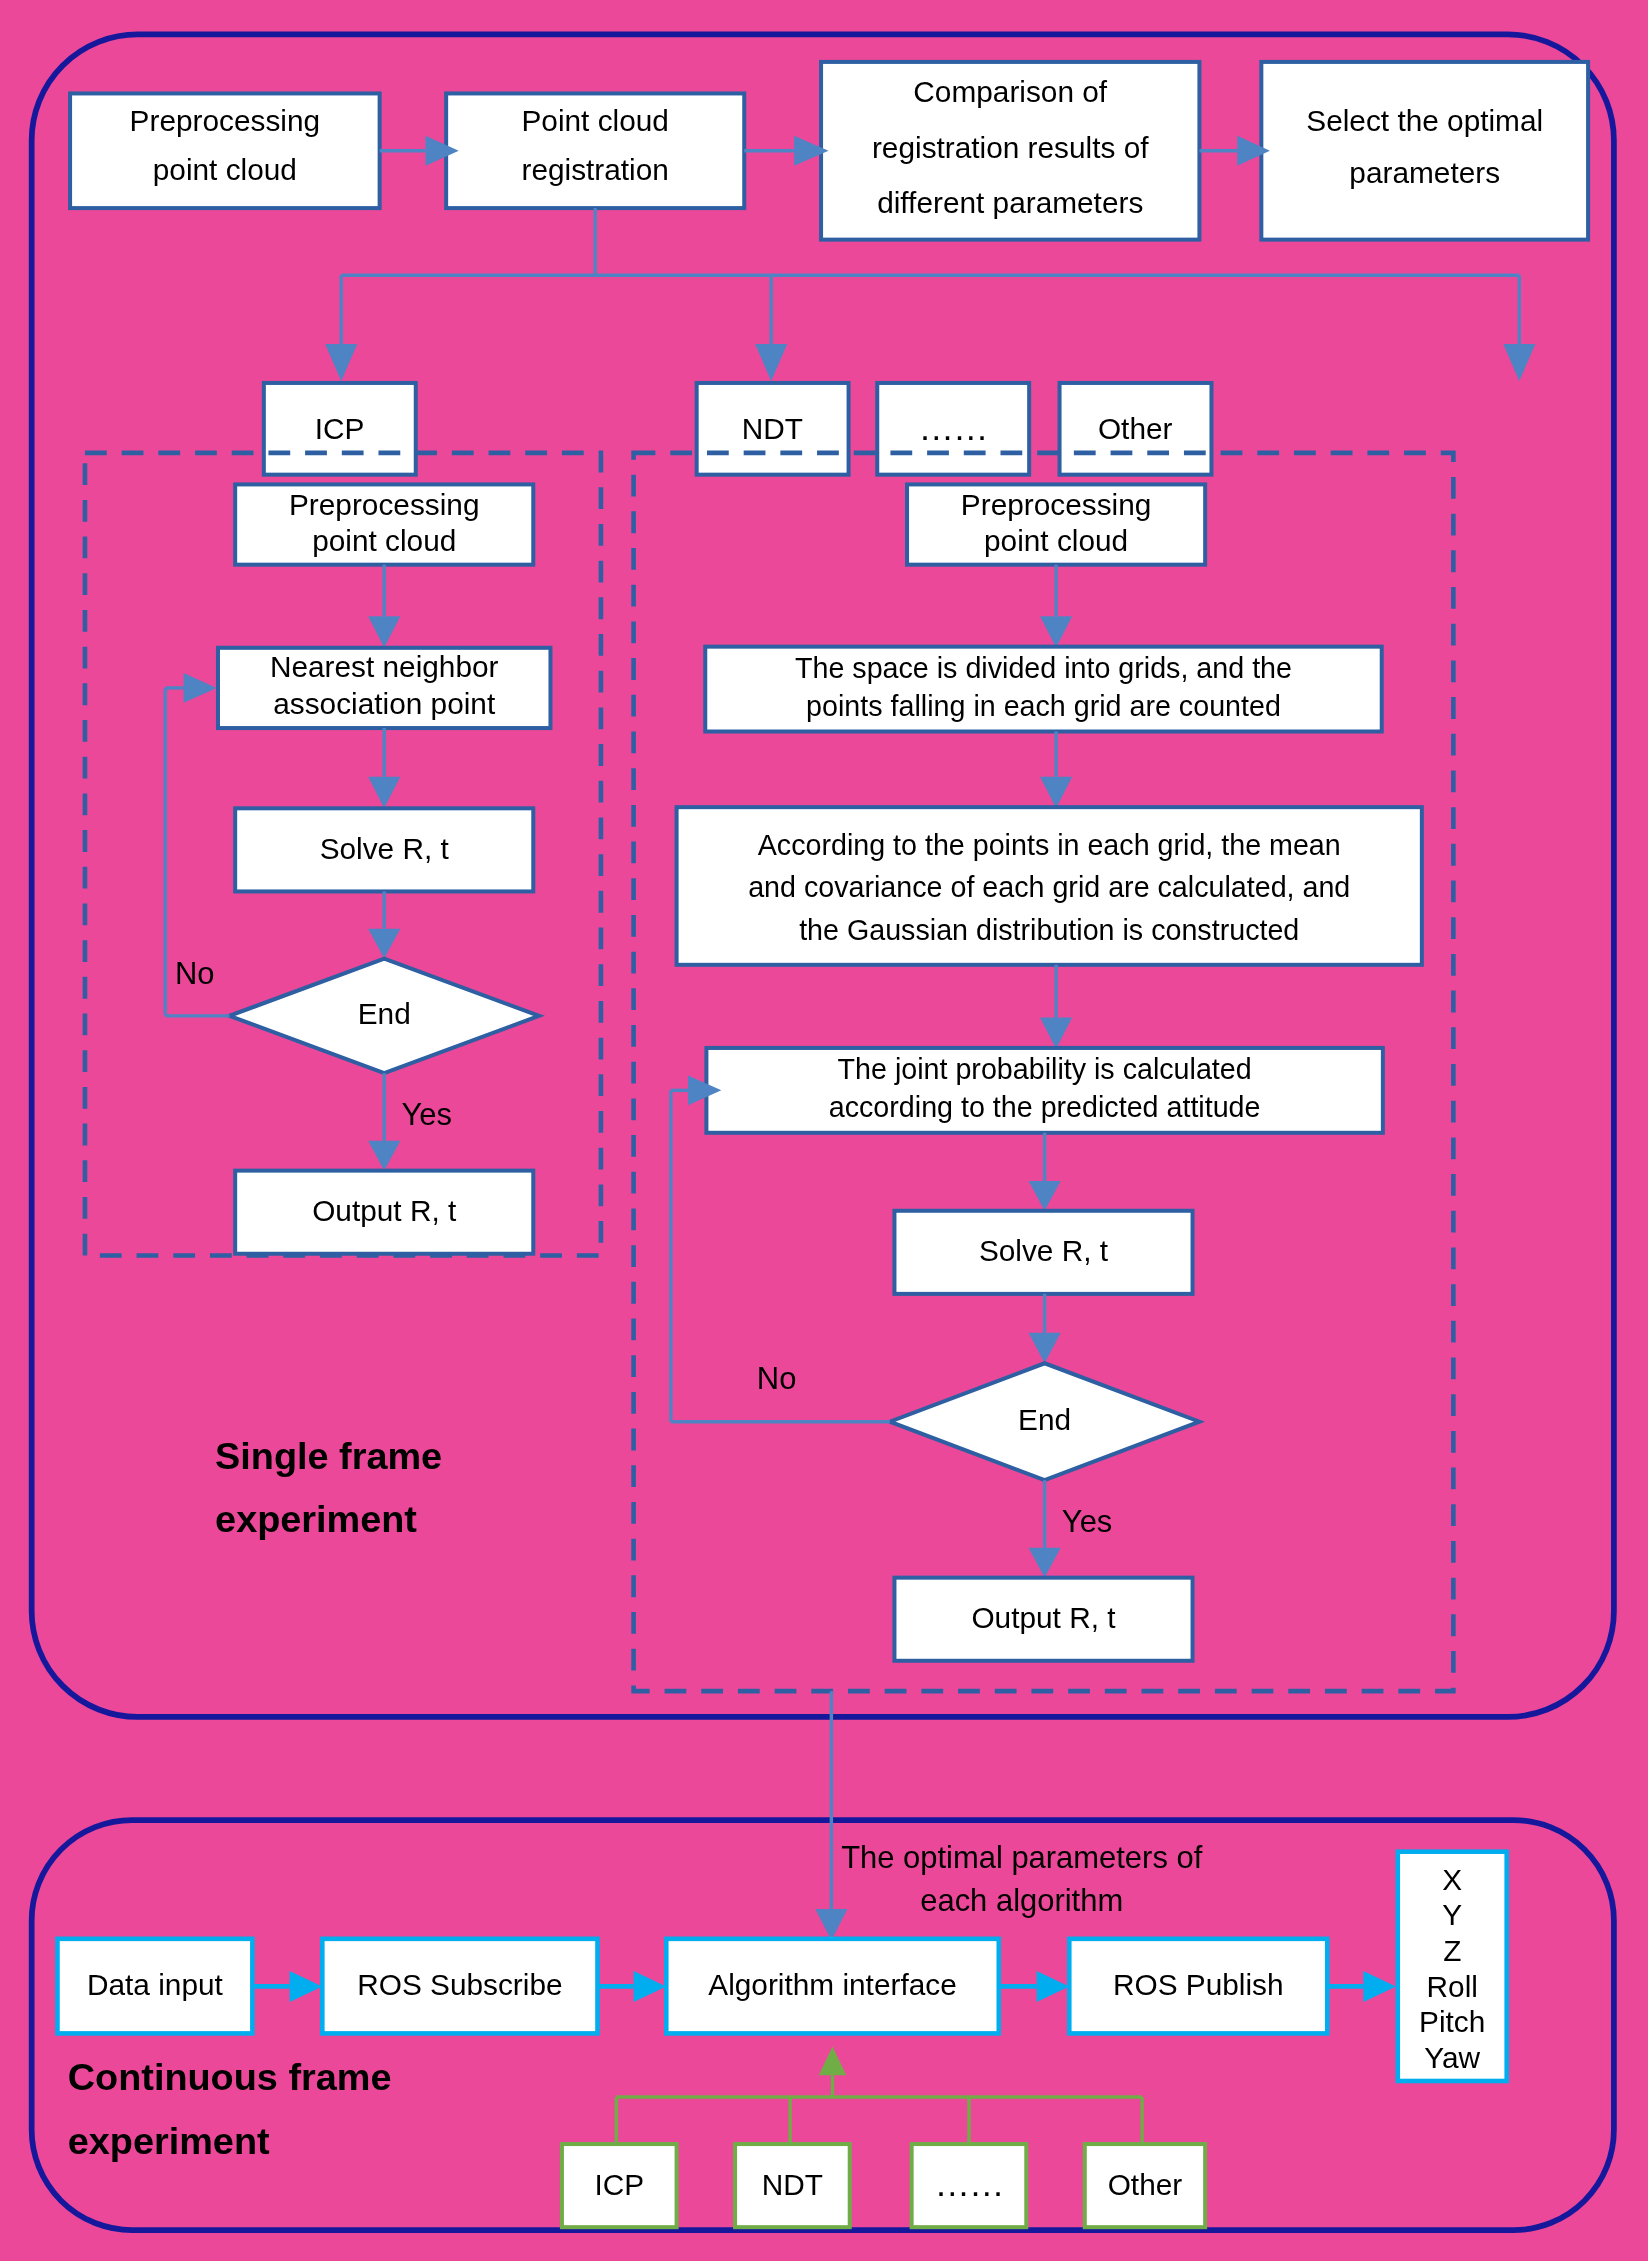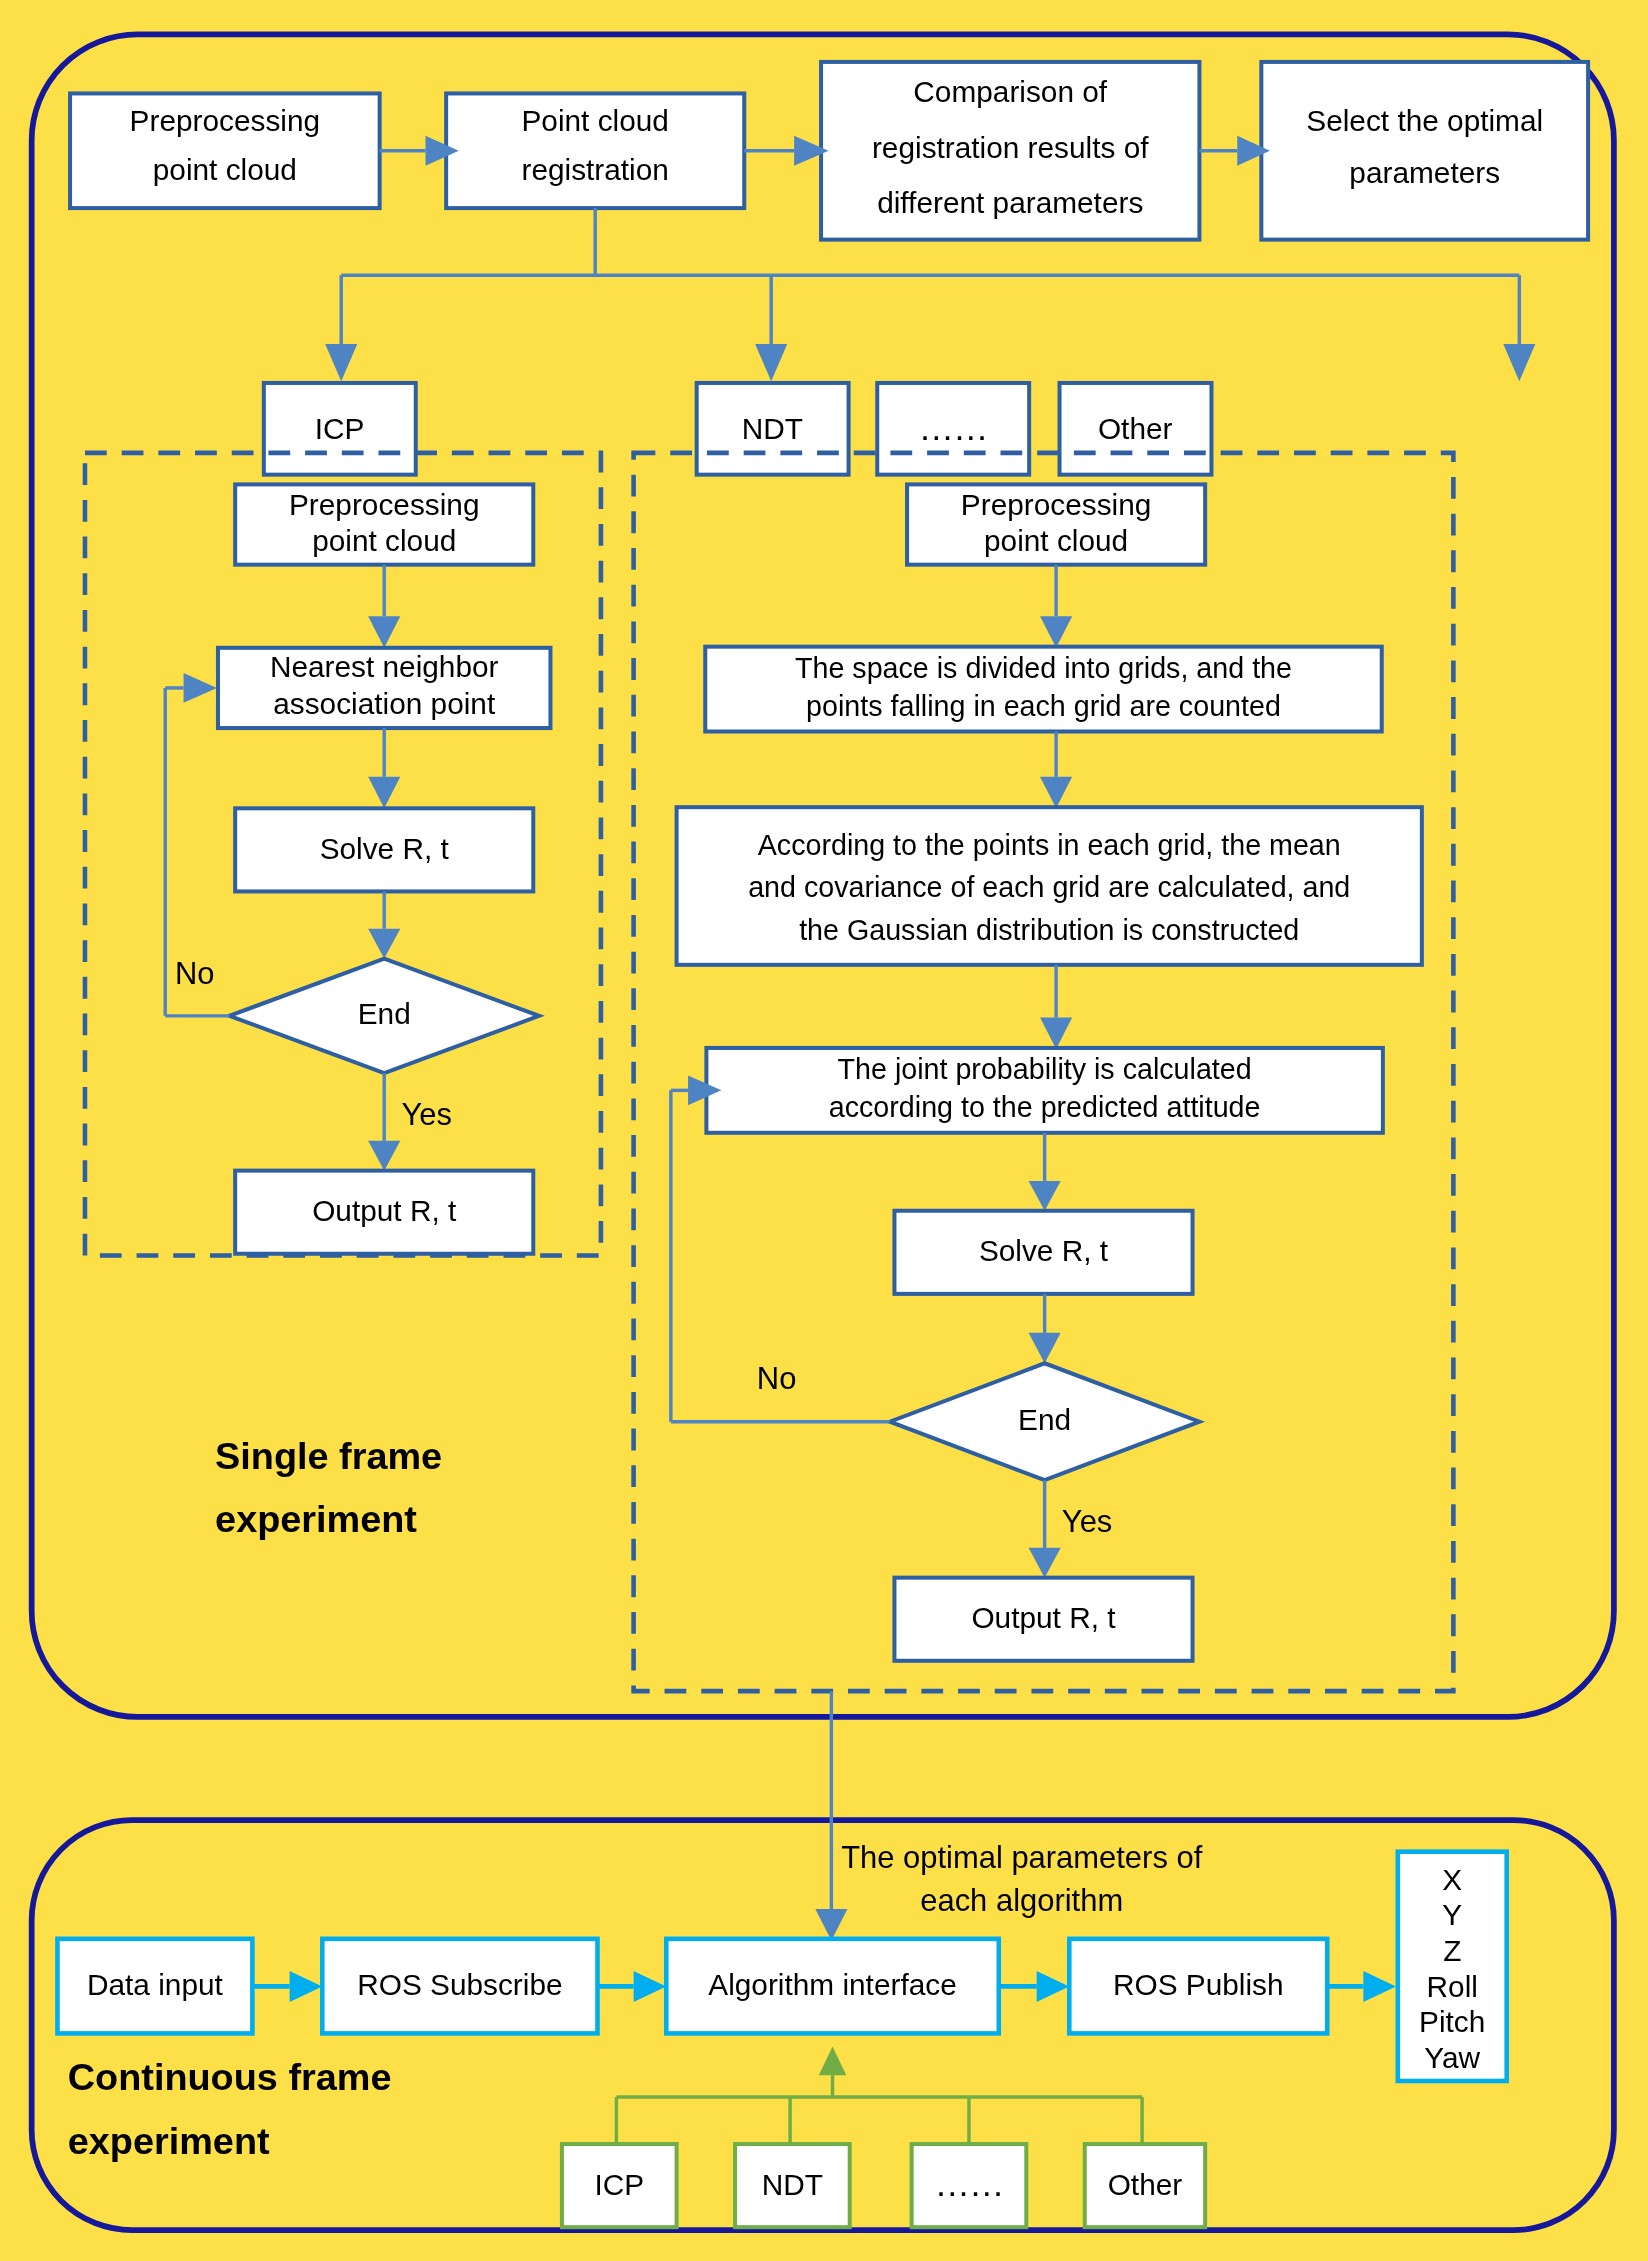--- a/index.html
+++ b/index.html
@@ -1,17 +1,17 @@
 <!DOCTYPE html>
 <html style="font-size:9.2px"><head>
 <meta charset="utf-8">
 <style>
   html,body{margin:0;padding:0;background:#ffffff;}
   body{width:1649px;height:2261px;font-family:"Liberation Sans",sans-serif;}
-  #stage{position:relative;width:1649px;height:2261px;overflow:hidden;background:#fde047;}
+  #stage{position:relative;width:1649px;height:2261px;overflow:hidden;background:#ec4899;}
   svg#canvas{position:absolute;left:0;top:0;width:1649px;height:2261px;}
   .bx{fill:#ffffff;stroke:#2E5FA3;stroke-width:7;}
   .bx-cy{fill:#ffffff;stroke:#00AEEF;stroke-width:8;}
   .bx-gn{fill:#ffffff;stroke:#70AD47;stroke-width:7;}
   .dashbox{fill:none;stroke:#2E5FA3;stroke-width:8;stroke-dasharray:38 26;}
   .outer{fill:none;stroke:#16189B;stroke-width:10;}
   .ln{stroke:#4E84C4;stroke-width:6;fill:none;}
   .ln-cy{stroke:#00AEEF;stroke-width:8;fill:none;}
   .ln-gn{stroke:#70AD47;stroke-width:6;fill:none;}
   .ah{fill:#4E84C4;}

